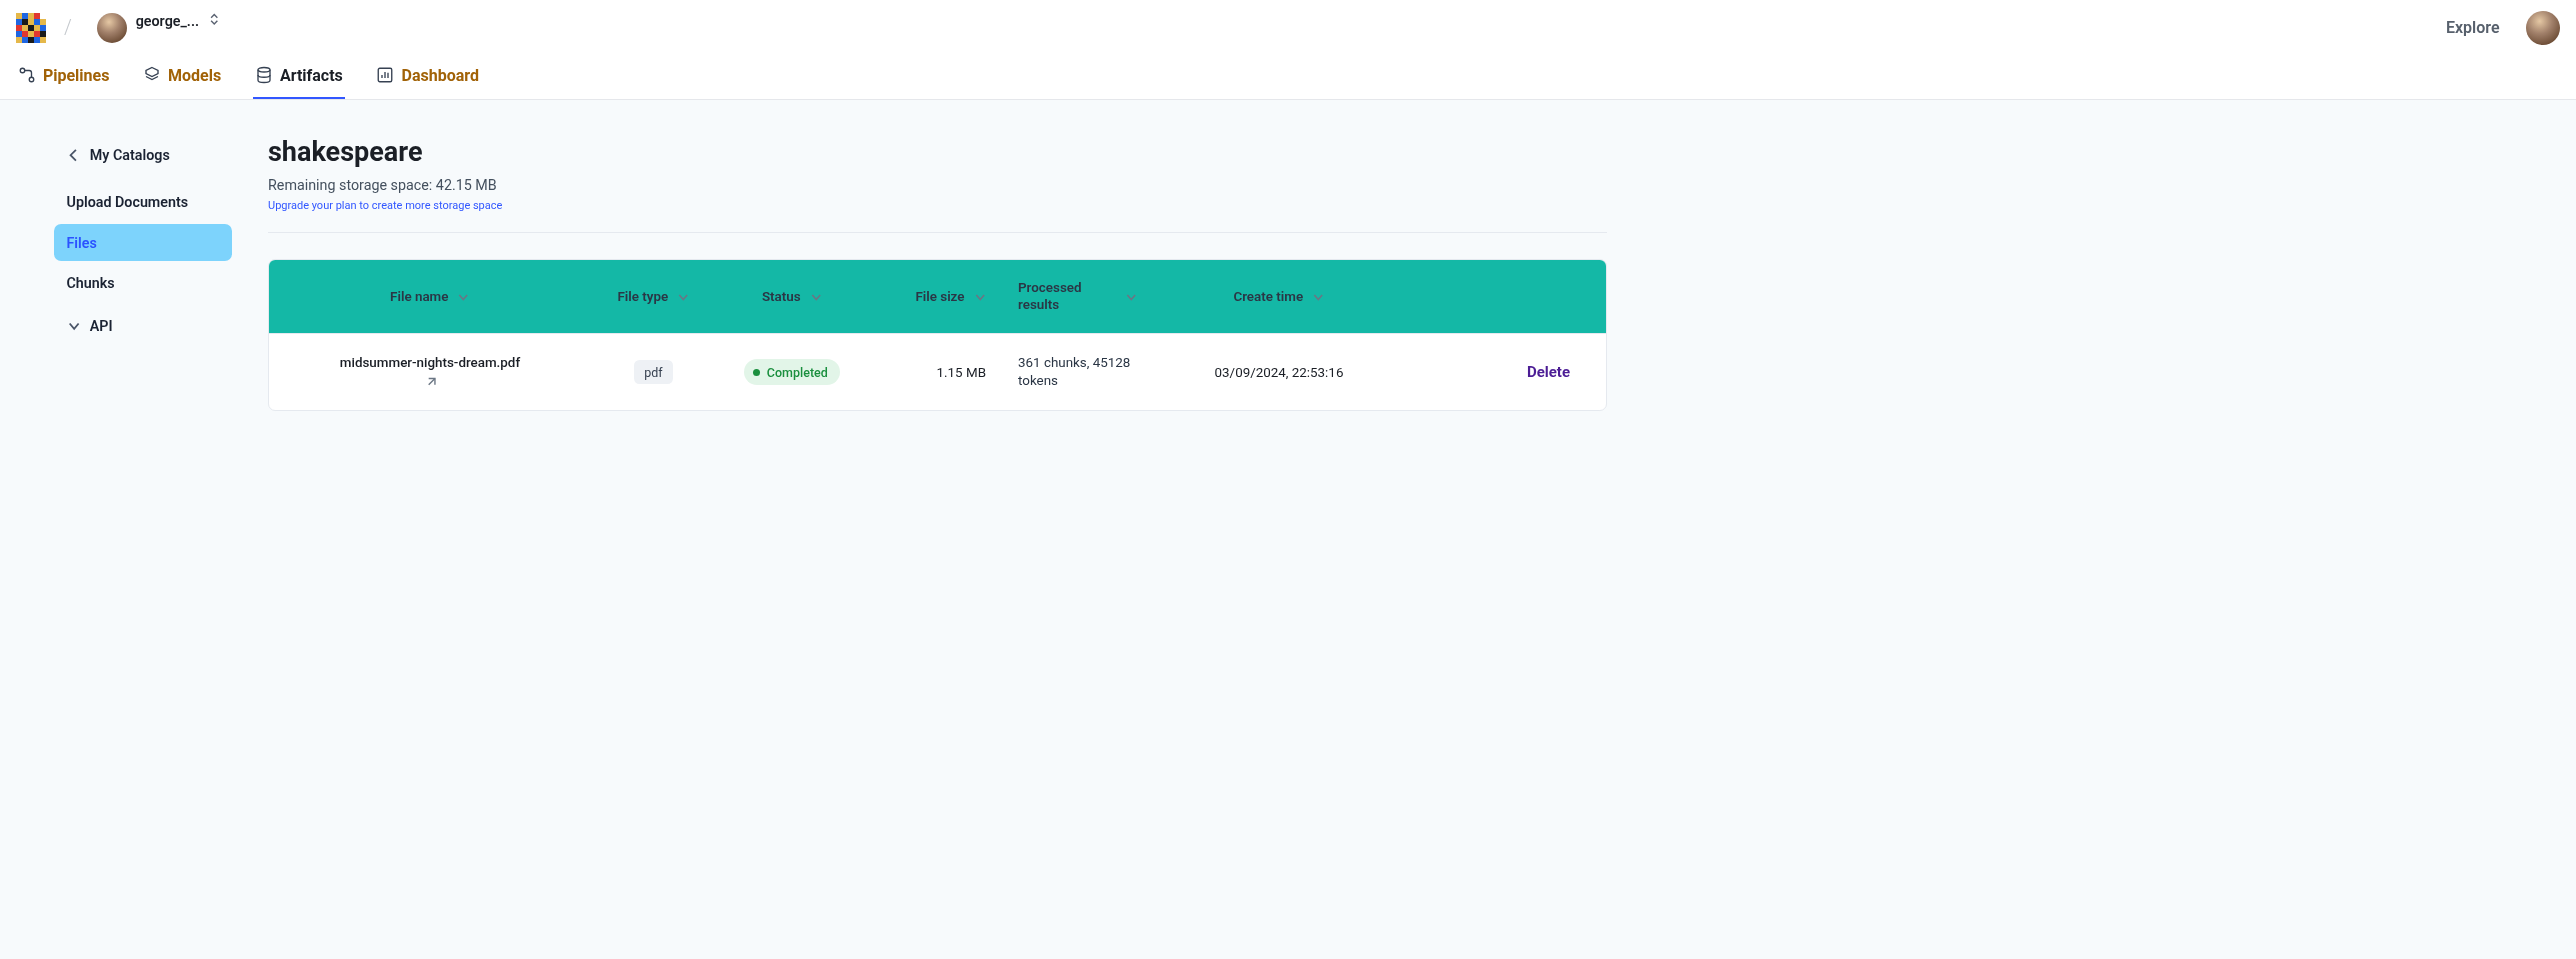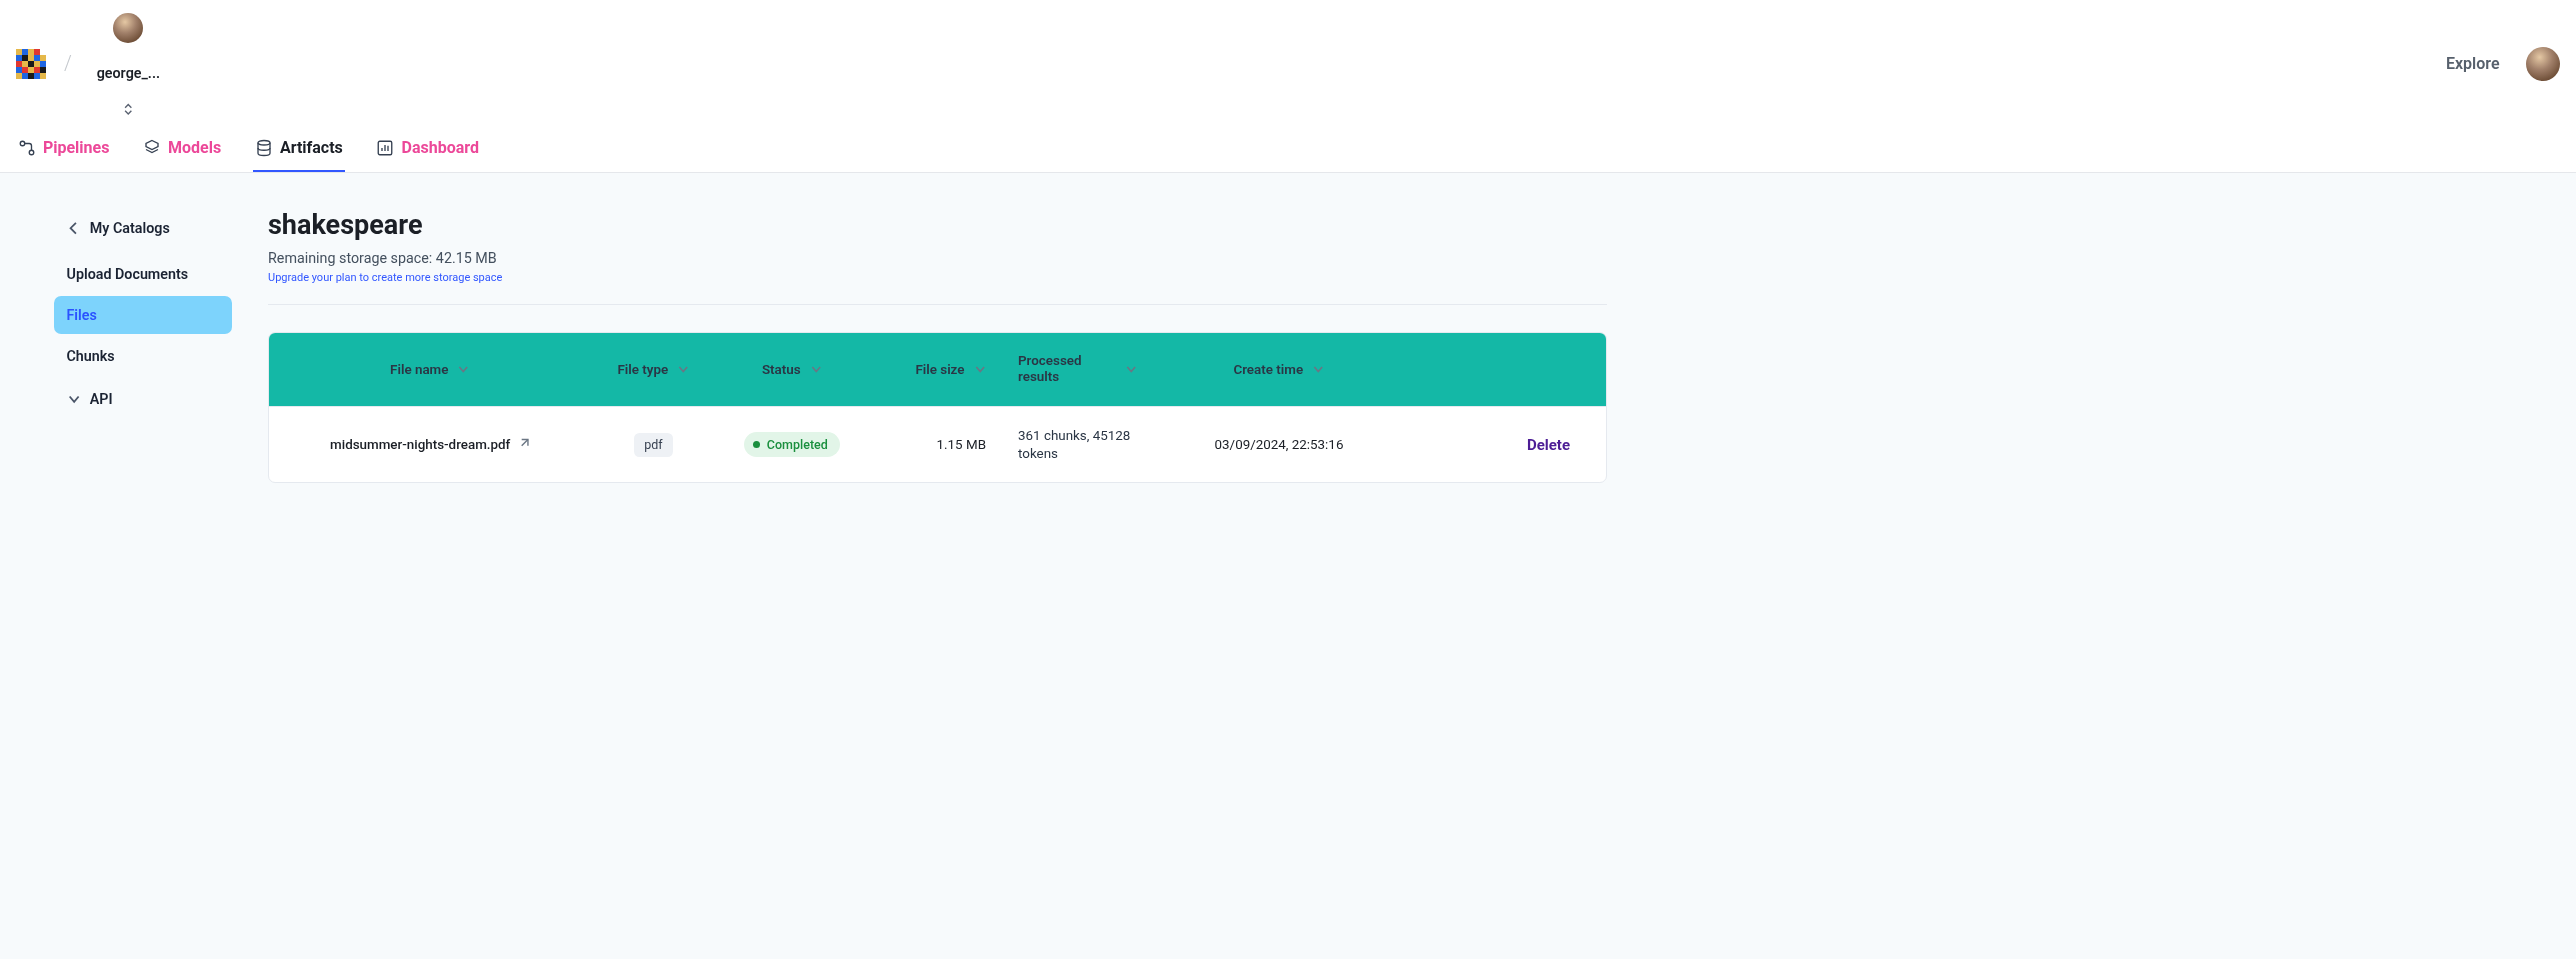--- a/index.html
+++ b/index.html
@@ -19,38 +19,38 @@
     .logo {
       width: 30px; height: 30px;
       display: grid;
       grid-template-columns: repeat(5,1fr);
       grid-template-rows: repeat(5,1fr);
       gap: 0;
     }
     .logo span { width:100%; height:100%; }
     .breadcrumb-sep { color: #c3c7cc; font-size: 19.7px; font-weight: 300; padding: 0 5.4px; }
     .user-chip {
-      display: flex; align-items: center; gap: 22px;
-      padding: 3.6px 7.1px; border-radius: 5.4px; cursor: pointer; flex-direction: column;
+      display: flex; gap: 9px;
+      padding: 3.6px 7.1px; border-radius: 5.4px; cursor: pointer;
     }
     .avatar-sm { width: 30px; height: 30px; border-radius: 50%; background: radial-gradient(circle at 40% 30%, #e5c8a4 0%, #a1806a 40%, #6a4a33 80%); }
     .avatar-lg { width: 34px; height: 34px; border-radius: 50%; background: radial-gradient(circle at 40% 30%, #e5c8a4 0%, #a1806a 40%, #6a4a33 80%); }
     .user-name { font-weight: 600; font-size: 14.3px; }
     .updown-icon { width:12.5px; height:12.5px; stroke:#5a6271; stroke-width:1.8; fill:none; }
     .topbar-spacer { flex: 1; }
     .explore-link { font-weight: 600; font-size: 16px; color:#57606c; margin-right: 14px; cursor:pointer; }
 
     
     .navtabs {
       display: flex; gap: 30px; padding: 9px 16px 0 16px;
       border-bottom: 0.9px solid #e5e7eb;
     }
     .navtab {
       display: flex; align-items: center; gap: 7.1px;
-      font-weight: 700; font-size: 16px; color:#ec4899;
+      font-weight: 700; font-size: 16px; color:#a16207;
       padding: 5.4px 1.8px 12.5px 1.8px; cursor:pointer; border-bottom:2.7px solid transparent;
     }
     .navtab.active { color:#1b1f26; border-bottom-color:#3257ff; }
     .navtab svg { width:18px; height:18px; stroke:#364152; stroke-width:1.8; fill:none; }
 
     
     .body {
       display:flex; background:#f7fafc; min-height: calc(100vh - 98px);
     }
     .sidebar { width: 268px; padding: 36px 36px 36px 54px; }
@@ -80,21 +80,21 @@
     .col-type  { flex: 0 0 125px; justify-content:center;}
     .col-status{ flex: 0 0 152px; justify-content:center;text-align:right;}
     .col-size  { flex: 0 0 134px; justify-content:flex-end;}
     .col-proc  { flex: 0 0 170px; }
     .col-time  { flex: 0 0 214px; justify-content:center;}
     .col-act   { flex: 1; justify-content:flex-end; padding-right:36px;}
     .th.col-proc { line-height:1.25; }
 
     .trow { display:flex; border-bottom:0.9px solid #eef1f5; }
     .trow:last-child { border-bottom:none; }
-    .filename-cell { gap:7.1px; font-weight:500; }
+    .filename-cell { gap:7.1px; font-weight:500;flex-direction:column; }
     .ext-icon { width:12.5px;height:12.5px;stroke:#6b7684;stroke-width:1.8;fill:none; }
     .pill-type { background:#eef1f5; border-radius:5.4px; padding:4.5px 10.7px; font-size:12.5px; color:#374151; }
     .status-chip { background:#e2f5e8; color:#1a8f3e; border-radius:892px; padding:5.4px 12.5px 5.4px 9px; display:flex;align-items:center;gap:7.1px; font-size:12.5px; font-weight:500;}
     .status-dot { width:7.1px;height:7.1px;border-radius:50%;background:#1a8f3e; }
     .proc-text { color:#2b3645; font-size:13.4px; line-height:1.35; }
     .delete-btn { color:#4c1d95; font-weight:700; font-size:15px; cursor:pointer; }
   </style>
 </head>
 <body>
 

